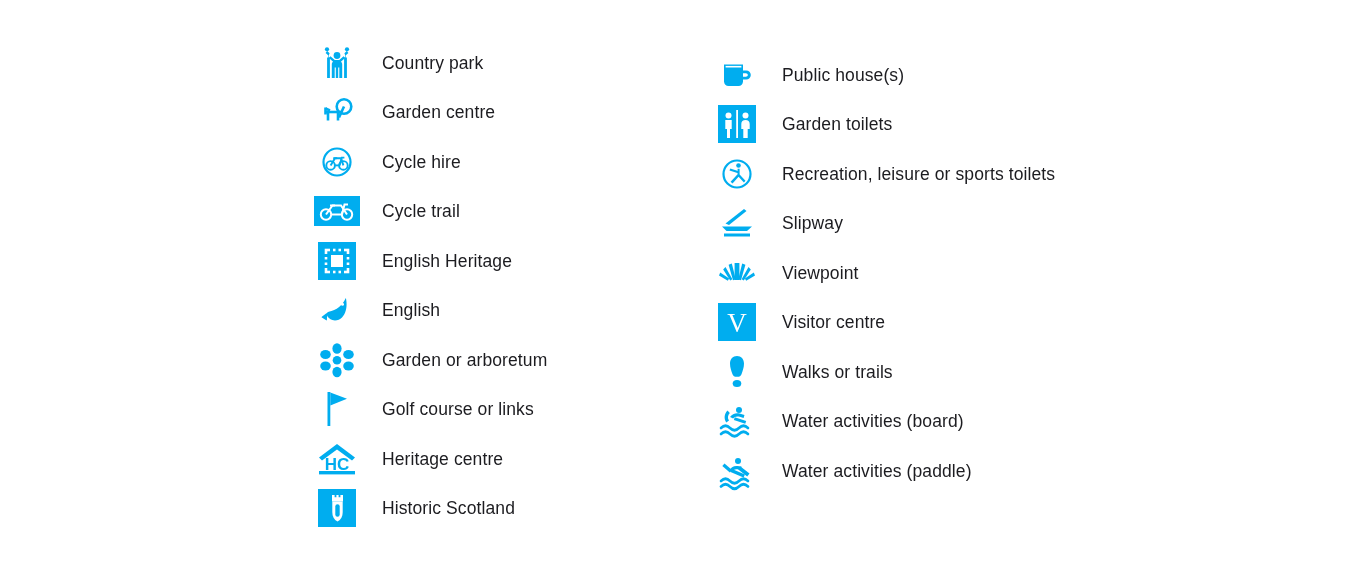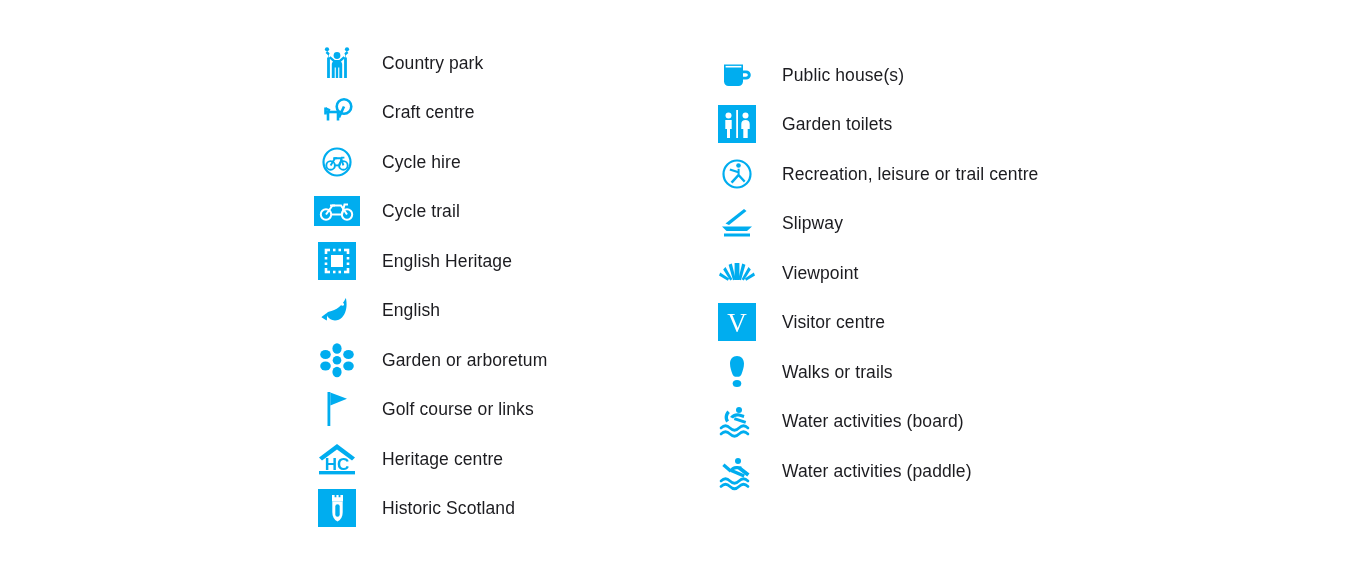--- a/index.html
+++ b/index.html
@@ -100,21 +100,21 @@
               <circle cx="27" cy="14.5" r="7.3"></circle>
               <path d="M27 14.5 L22 25.5"></path>
               <path d="M8.5 20 L24 20"></path>
               <path d="M11 20 L11 28.5"></path>
               <path d="M21 20 L21 28.5"></path>
               <path d="M8.5 15.5 L8.5 22.5"></path>
               <path d="M8.5 16.5 L13 18.5"></path>
             </g>
           </svg>
         </div>
-        <div class="row-label">Craft centre</div>
+        <div class="row-label">Garden centre</div>
       </div>
 
       <div class="legend-row">
         <div class="icon-cell">
           <svg width="40" height="40" viewBox="0 0 40 40">
             <circle cx="20" cy="20" r="13.5" fill="none" stroke="#00adef" stroke-width="2.2"></circle>
             <g fill="none" stroke="#00adef" stroke-width="1.9">
               <circle cx="13.6" cy="23.4" r="4.3"></circle>
               <circle cx="26.4" cy="23.4" r="4.3"></circle>
               <path d="M13.6 23.4 L18 16.2 L24 16.2 L26.4 23.4"></path>
@@ -280,21 +280,21 @@
         <div class="icon-cell">
           <svg width="40" height="40" viewBox="0 0 40 40">
             <circle cx="20" cy="20" r="13.5" fill="none" stroke="#00adef" stroke-width="2.2"></circle>
             <g fill="#00adef">
               <circle cx="21.5" cy="11.5" r="2.3"></circle>
               <path d="M20.6 14.8 L22.6 14.8 L22.6 20.5 L28.5 26.8 L26.9 28.4 L21.6 22.8 L15.5 29.5 L13.6 27.8 L20.6 20.2 Z"></path>
               <path d="M12.5 16.4 L13.3 14.4 L21.8 17.2 L21.1 19.3 Z"></path>
             </g>
           </svg>
         </div>
-        <div class="row-label">Recreation, leisure or trail centre</div>
+        <div class="row-label">Recreation, leisure or sports toilets</div>
       </div>
 
       <div class="legend-row">
         <div class="icon-cell">
           <svg width="42" height="38" viewBox="0 0 42 38">
             <g fill="#00adef">
               <path d="M28 5 L30.5 7 L13 21 L9.5 19.5 Z"></path>
               <path d="M6 22.5 L36 22.5 L31 27 L10.5 27 Z"></path>
               <path d="M8 29.5 L34 29.5 L34 32.5 L8 32.5 Z"></path>
             </g>

